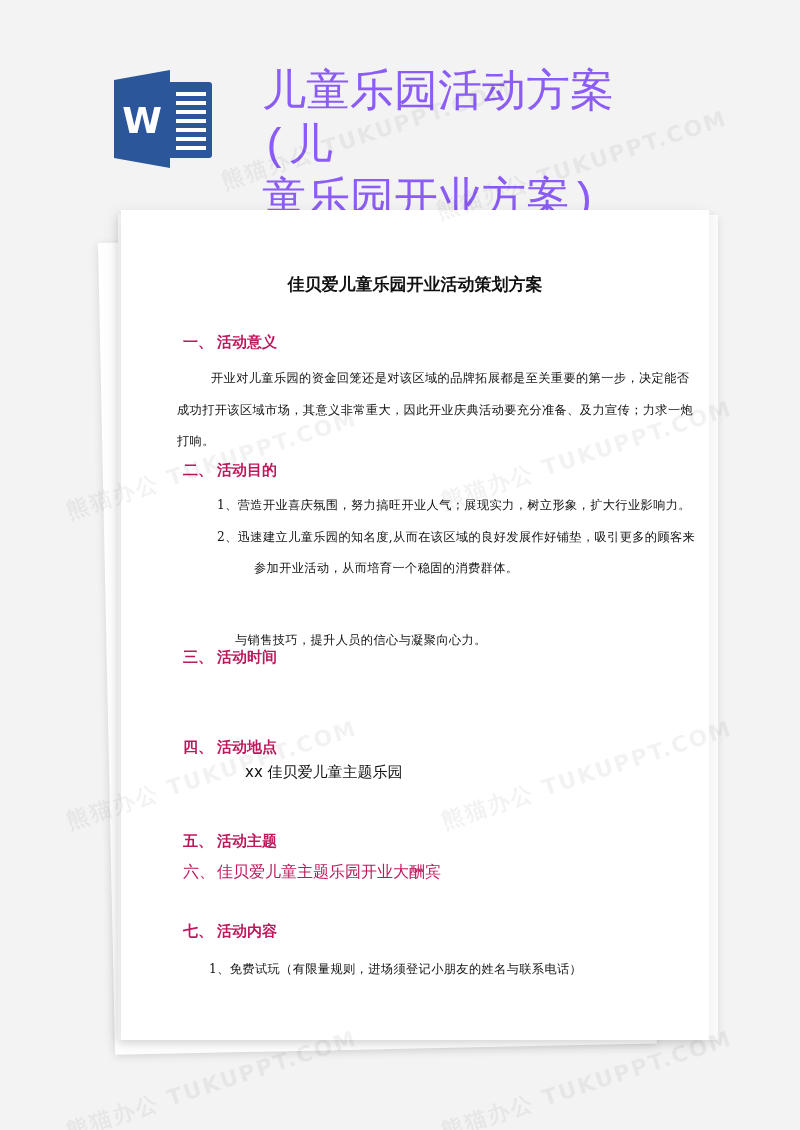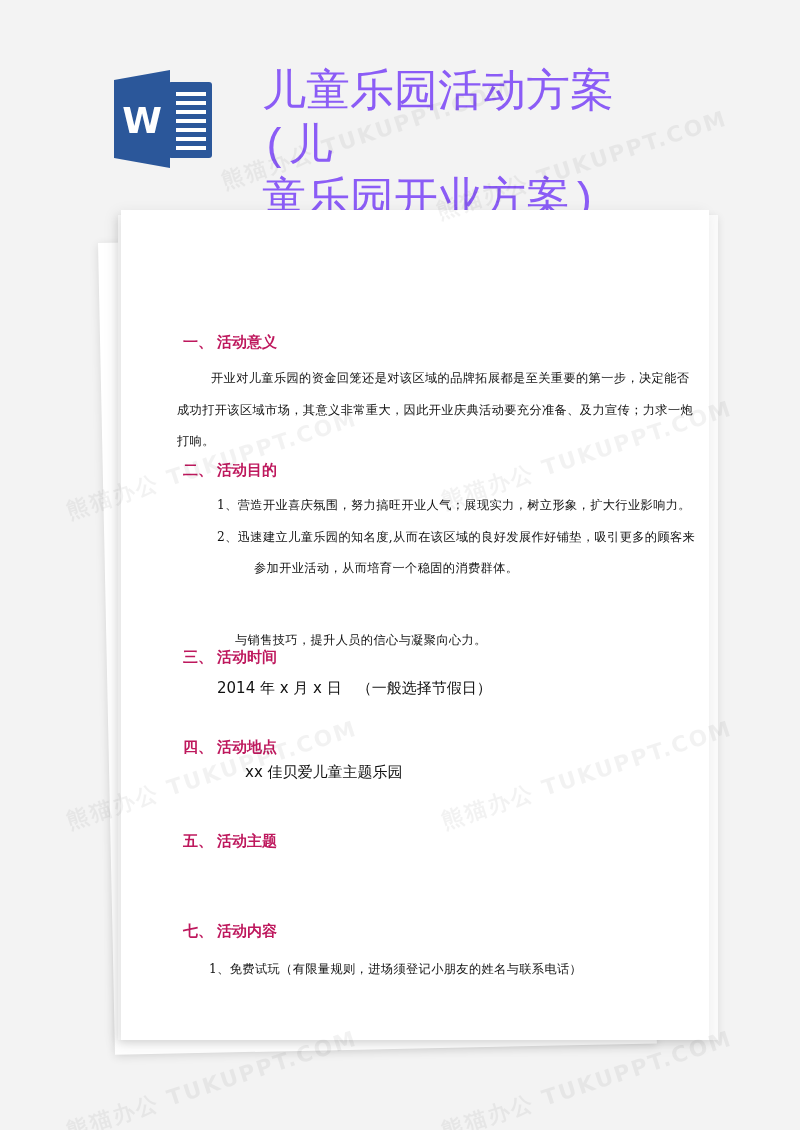--- a/index.html
+++ b/index.html
@@ -82,50 +82,53 @@
   <div class="doc-title">
     <div>儿童乐园活动方案(儿</div>
     <div>童乐园开业方案)</div>
   </div>
 </div>
 
 <div class="paper-back"></div>
 <div class="paper-back2"></div>
 
 <div class="paper">
+  <div class="heading">佳贝爱儿童乐园开业活动策划方案</div>
 
   <div class="sec" style="top:123px;">
     <span class="num">一、</span><span>活动意义</span>
   </div>
   <div class="body-serif" style="left:90px; top:160px;text-align:right;">开业对儿童乐园的资金回笼还是对该区域的品牌拓展都是至关重要的第一步，决定能否</div>
   <div class="body-serif" style="left:56px; top:192px;">成功打开该区域市场，其意义非常重大，因此开业庆典活动要充分准备、及力宣传；力求一炮</div>
   <div class="body-serif" style="left:56px; top:223px;">打响。</div>
 
   <div class="sec" style="top:251px;">
     <span class="num">二、</span><span>活动目的</span>
   </div>
   <div class="body-serif" style="left:96px; top:287px;">1、营造开业喜庆氛围，努力搞旺开业人气；展现实力，树立形象，扩大行业影响力。</div>
   <div class="body-serif" style="left:96px; top:319px;">2、迅速建立儿童乐园的知名度,从而在该区域的良好发展作好铺垫，吸引更多的顾客来</div>
   <div class="body-serif" style="left:114px; top:350px;margin-left:19px;">参加开业活动，从而培育一个稳固的消费群体。</div>
   <div class="body-serif" style="left:114px; top:412px;margin-top:10px;">与销售技巧，提升人员的信心与凝聚向心力。</div>
 
   <div class="sec" style="top:438px;">
     <span class="num">三、</span><span>活动时间</span>
   </div>
-  <div class="body-sans" style="left:96px; top:469px;">2014 年 x 月 x 日　（一般选择节假日）</div>
 
   <div class="sec" style="top:528px;">
     <span class="num">四、</span><span>活动地点</span>
   </div>
   <div class="body-sans" style="left:96px; top:553px;margin-left:28px;">xx 佳贝爱儿童主题乐园</div>
 
   <div class="sec" style="top:622px;">
     <span class="num">五、</span><span>活动主题</span>
   </div>
 
+  <div class="sec" style="top:652px; font-weight:normal; font-size:16px;">
+    <span class="num">六、</span><span>佳贝爱儿童主题乐园开业大酬宾</span>
+  </div>
 
   <div class="sec" style="top:712px;">
     <span class="num">七、</span><span>活动内容</span>
   </div>
   <div class="body-serif" style="left:88px; top:751px;">1、免费试玩（有限量规则，进场须登记小朋友的姓名与联系电话）</div>
 </div>
 
 <div class="wm" style="left:215px; top:120px;">熊猫办公 TUKUPPT.COM</div>
 <div class="wm" style="left:430px; top:150px;">熊猫办公 TUKUPPT.COM</div>
 <div class="wm" style="left:60px; top:450px;">熊猫办公 TUKUPPT.COM</div>

